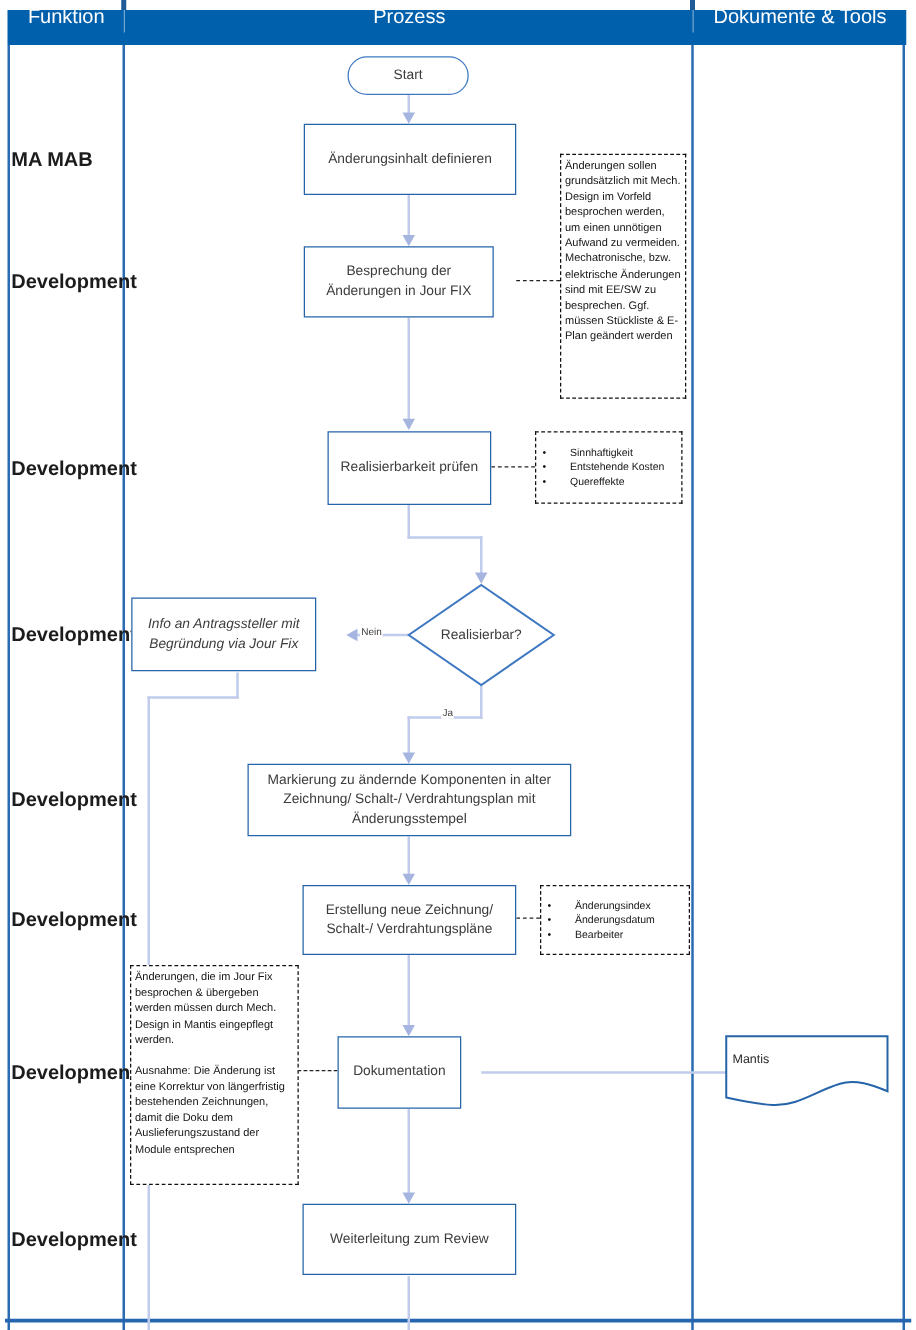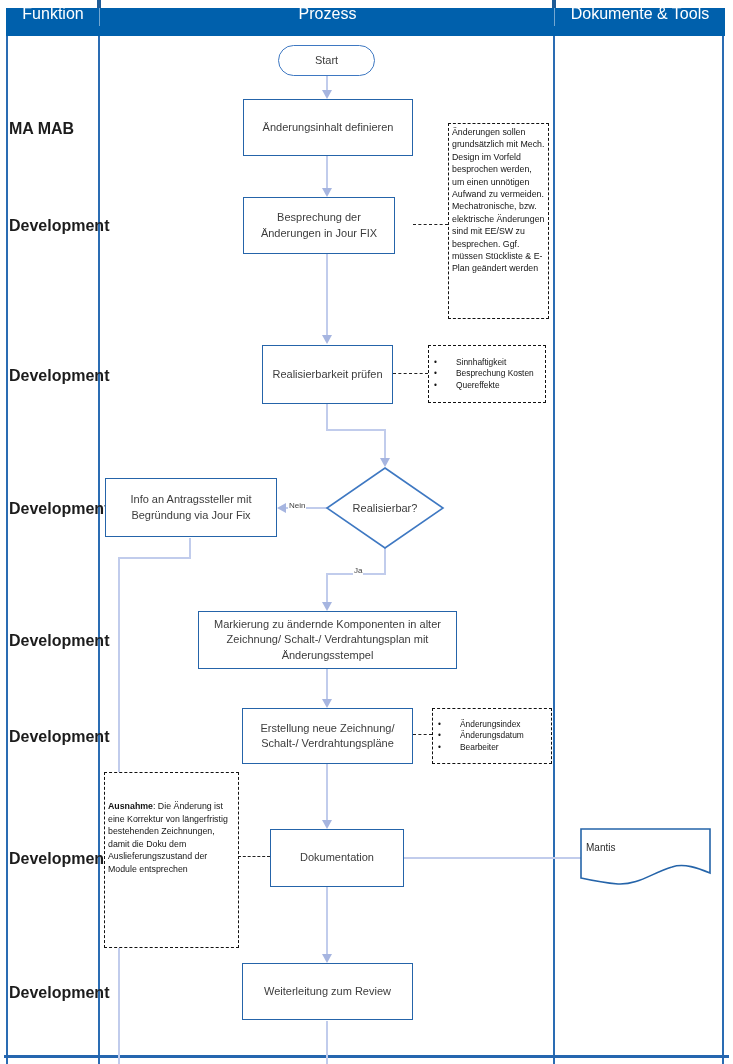--- a/index.html
+++ b/index.html
@@ -123,47 +123,47 @@
 
 <div class="abs box" style="left:262px;top:345px;width:131px;height:59px;">Realisierbarkeit prüfen</div>
 
 <div class="abs svgwrap" style="left:325px;top:466px;width:120px;height:84px;">
   <svg width="120" height="84" viewBox="0 0 120 84">
     <polygon points="60,2 118,42 60,82 2,42" fill="#ffffff" stroke="#3E78C2" stroke-width="1.6"></polygon>
   </svg>
 </div>
 <div class="abs shape-label" style="left:335px;top:466px;width:100px;height:84px;">Realisierbar?</div>
 
-<div class="abs box" style="left:105px;top:478px;width:172px;height:59px;">Info an Antragssteller mit Begründung via Jour Fix</div>
+<div class="abs box" style="left:105px;top:478px;width:148px;height:59px;font-style:italic;">Info an Antragssteller mit Begründung via Jour Fix</div>
 
 <div class="abs box" style="left:198px;top:611px;width:259px;height:58px;">Markierung zu ändernde Komponenten in alter Zeichnung/ Schalt-/ Verdrahtungsplan mit Änderungsstempel</div>
 
 <div class="abs box" style="left:242px;top:708px;width:171px;height:56px;">Erstellung neue Zeichnung/ Schalt-/ Verdrahtungspläne</div>
 
-<div class="abs box" style="left:270px;top:829px;width:134px;height:58px;">Dokumentation</div>
+<div class="abs box" style="left:270px;top:829px;width:99px;height:58px;">Dokumentation</div>
 
 <div class="abs box" style="left:242px;top:963px;width:171px;height:57px;">Weiterleitung zum Review</div>
 
 <div class="abs svgwrap" style="left:580px;top:828px;width:132px;height:62px;">
   <svg width="132" height="62" viewBox="0 0 132 62">
     <path d="M1,1 L130,1 L130,45 C118,40 104,35 92,39 C72,45 58,57 38,56 C26,55 10,52 1,50 Z" fill="#ffffff" stroke="#2564A9" stroke-width="1.6"></path>
   </svg>
 </div>
 <div class="abs" style="left:586px;top:842px;font-size:10px;color:#2b2b2b;z-index:4;">Mantis</div>
 
 <div class="abs note" style="left:448px;top:123px;width:101px;height:196px;">Änderungen sollen grundsätzlich mit Mech. Design im Vorfeld besprochen werden, um einen unnötigen Aufwand zu vermeiden. Mechatronische, bzw. elektrische Änderungen sind mit EE/SW zu besprechen. Ggf. müssen Stückliste &amp; E-Plan geändert werden</div>
 
 <div class="abs note note-bullets" style="left:428px;top:345px;width:118px;height:58px;">
   <div class="brow">
       <span class="bdot">•</span>
       <span class="btext">Sinnhaftigkeit</span>
     </div>
   <div class="brow">
       <span class="bdot">•</span>
-      <span class="btext">Besprechung Kosten</span>
+      <span class="btext">Entstehende Kosten</span>
     </div>
   <div class="brow">
       <span class="bdot">•</span>
       <span class="btext">Quereffekte</span>
     </div>
 </div>
 
 <div class="abs note note-bullets" style="left:432px;top:708px;width:120px;height:56px;">
   <div class="brow">
       <span class="bdot">•</span>
@@ -173,15 +173,16 @@
       <span class="bdot">•</span>
       <span class="btext">Änderungsdatum</span>
     </div>
   <div class="brow">
       <span class="bdot">•</span>
       <span class="btext">Bearbeiter</span>
     </div>
 </div>
 
 <div class="abs note" style="left:104px;top:772px;width:135px;height:176px;line-height:12.5px;">
+  <span>Änderungen, die im Jour Fix besprochen &amp; übergeben werden müssen durch Mech. Design in Mantis eingepflegt werden.</span>
   <br><br>
-  <span style="font-weight:bold;margin-top:48px;">Ausnahme</span><span>: Die Änderung ist eine Korrektur von längerfristig bestehenden Zeichnungen, damit die Doku dem Auslieferungszustand der Module entsprechen</span>
+  <span style="font-weight:normal;margin-top:48px;">Ausnahme</span><span>: Die Änderung ist eine Korrektur von längerfristig bestehenden Zeichnungen, damit die Doku dem Auslieferungszustand der Module entsprechen</span>
 </div>
 
 </body></html>

